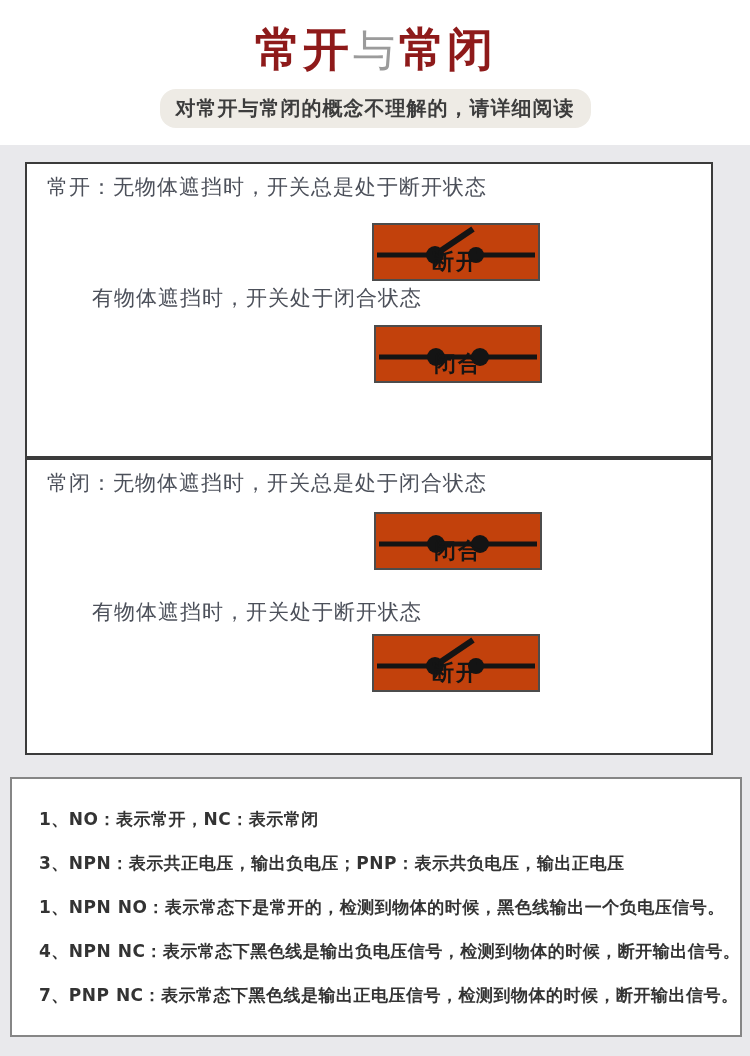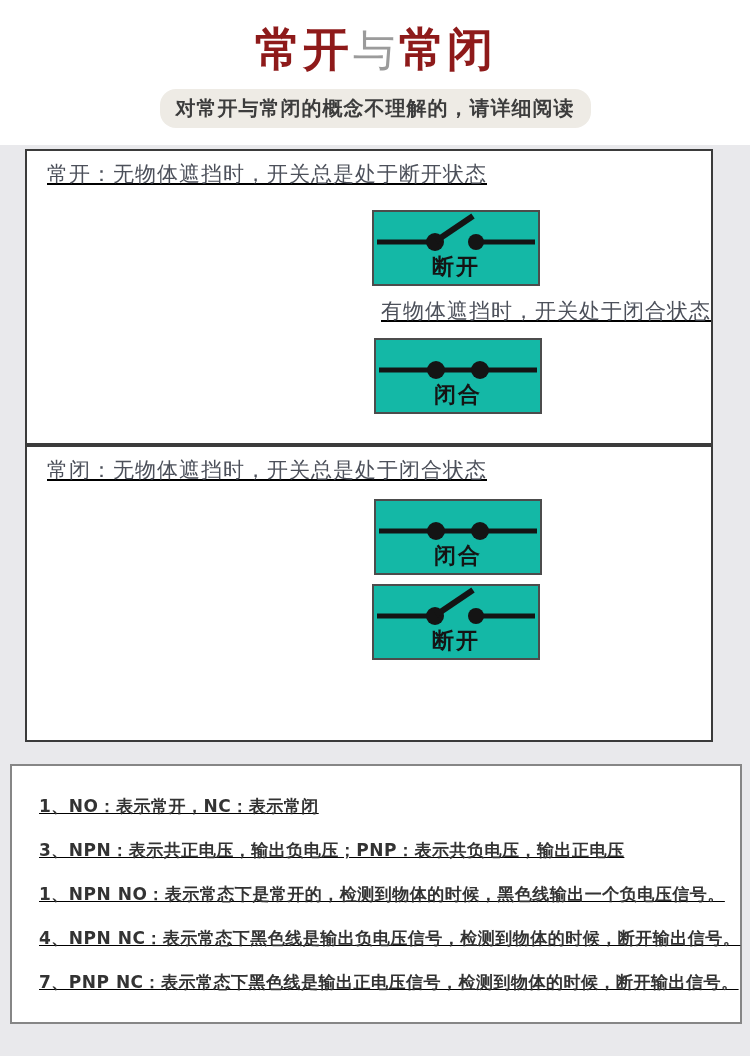--- a/index.html
+++ b/index.html
@@ -30,46 +30,46 @@
   .page-title .connector{
     color:var(--connector-gray);font-weight:400;font-size:42px;padding:0 2px;
   }
   .subtitle-pill{
     display:inline-block;margin-top:9px;
     background:var(--subtitle-bg);color:var(--subtitle-text);
     font-size:20px;font-weight:700;letter-spacing:1px;
     padding:8px 16px;border-radius:16px;line-height:23px;
   }
   
-  .panel{width:750px;height:911px;background:var(--panel-bg);padding-top:4px;text-decoration:underline;}
+  .panel{width:750px;height:911px;background:var(--panel-bg);padding-top:17px;}
   
   .concept-box{
     width:688px;margin-left:25px;background:#ffffff;
     border:2px solid var(--box-border);
   }
   .concept-box.first{height:296px;}
   .concept-box.second{height:297px;}
   .lead{
     font-size:21px;color:var(--lead-text);line-height:26px;letter-spacing:1px;
   }
   .lead.l1{margin-left:20px;padding-top:10px;}
   .lead.l2{margin-left:65px;}
   
   .sw-box{
-    width:168px;height:76px;border:2px solid var(--diagram-border);
-    position:relative;background:#14b8a6;
+    width:168px;height:58px;border:2px solid var(--diagram-border);
+    position:relative;background:#c2410c;
   }
   .sw-box svg{position:absolute;top:0;left:0;width:164px;height:74px;}
   .sw-label{
     position:absolute;left:0;bottom:2px;width:100%;text-align:center;
     font-size:22px;font-weight:700;color:var(--ink);letter-spacing:2px;
   }
   .fig-a1{margin-left:345px;margin-top:23px;}
   .fig-b1{margin-left:347px;margin-top:14px;}
-  .gap-12{margin-top:12px;text-align:right;}
+  .gap-12{margin-top:4px;}
   .fig-a2{margin-left:347px;margin-top:16px;}
   .fig-b2{margin-left:345px;margin-top:9px;}
   .gap-29{margin-top:29px;}
   
   .notes-box{
     width:732px;margin-left:10px;margin-top:22px;height:260px;
     background:#ffffff;border:2px solid var(--notes-border);
     padding:8px 10px 0 27px;
   }
   .note-item{
@@ -121,20 +121,21 @@
 
       <div class="sw-box fig-a2">
         <svg viewBox="0 0 164 74">
           <line x1="3" y1="30" x2="161" y2="30" stroke="#141414" stroke-width="5"></line>
           <circle cx="60" cy="30" r="9" fill="#141414"></circle>
           <circle cx="104" cy="30" r="9" fill="#141414"></circle>
         </svg>
         <div class="sw-label">闭合</div>
       </div>
 
+      <p class="lead l2 gap-29">有物体遮挡时，开关处于断开状态</p>
 
       <div class="sw-box fig-b2">
         <svg viewBox="0 0 164 74">
           <line x1="3" y1="30" x2="56" y2="30" stroke="#141414" stroke-width="5"></line>
           <circle cx="61" cy="30" r="9" fill="#141414"></circle>
           <line x1="62" y1="29" x2="99" y2="4" stroke="#141414" stroke-width="6"></line>
           <circle cx="102" cy="30" r="8" fill="#141414"></circle>
           <line x1="108" y1="30" x2="161" y2="30" stroke="#141414" stroke-width="5"></line>
         </svg>
         <div class="sw-label">断开</div>

